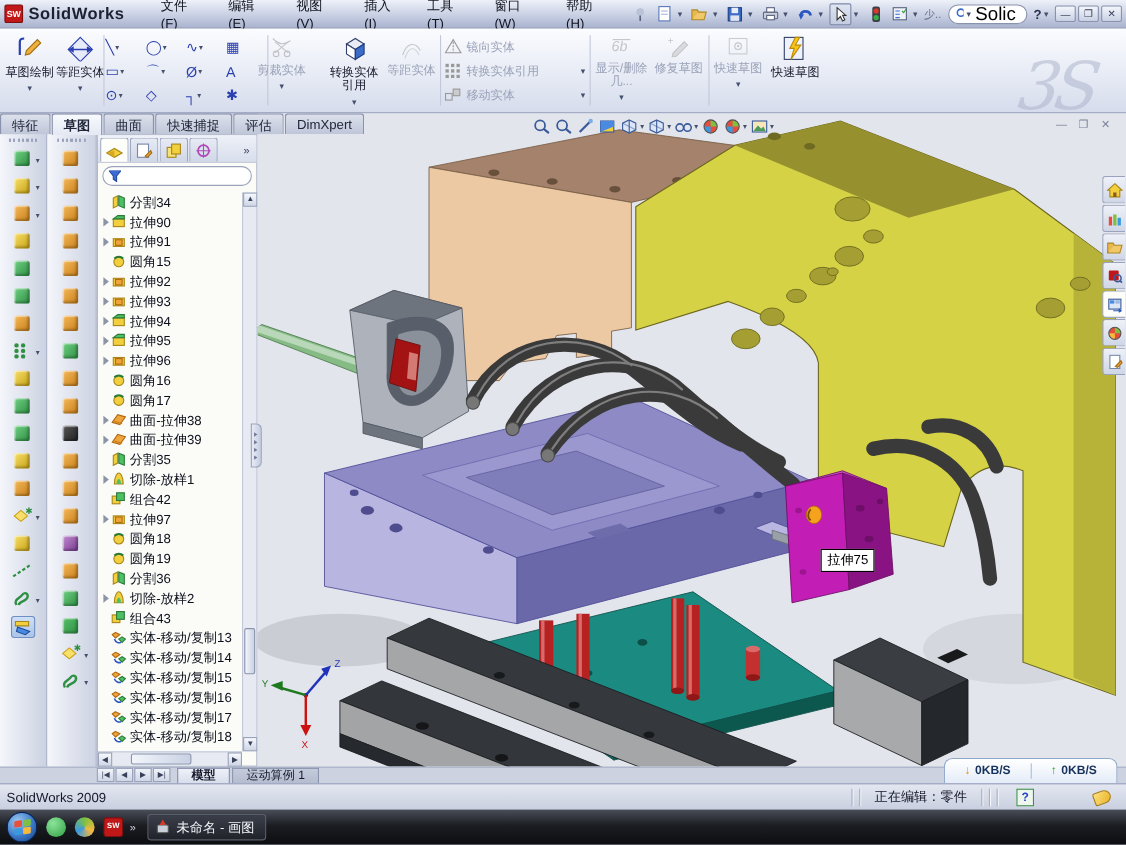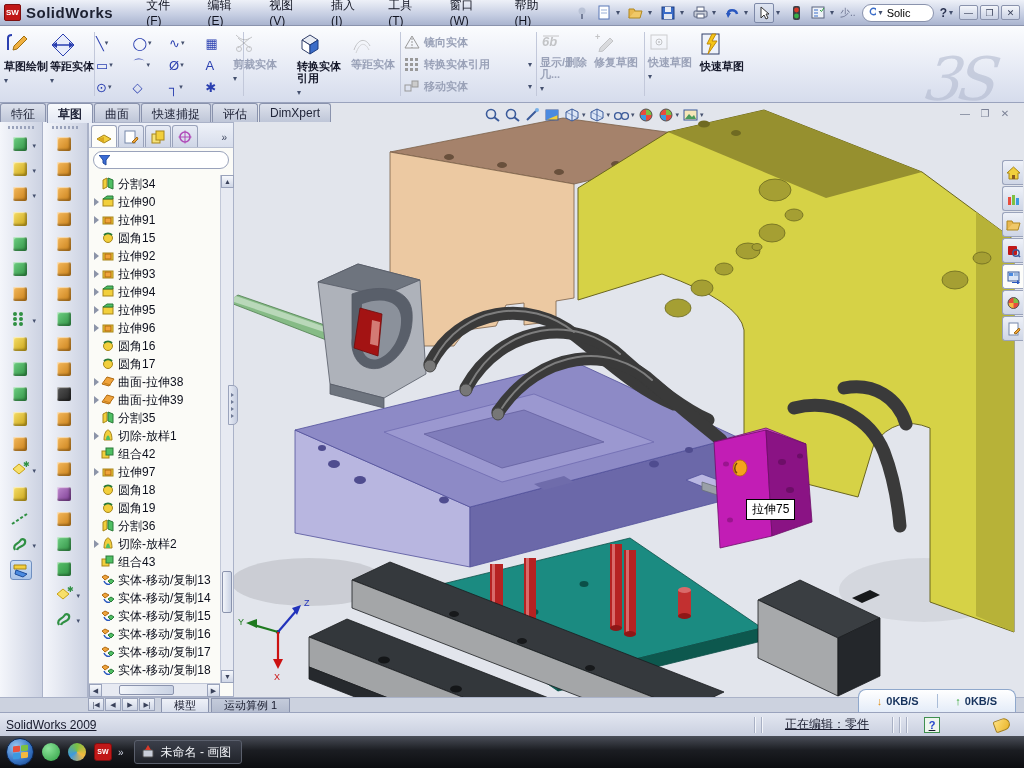--- a/index.html
+++ b/index.html
@@ -18,42 +18,42 @@
   #appname { margin-left:5px; font-size:15px; color:#1c2030; letter-spacing:.5px; }
   #appname b { font-weight:bold; }
   #menubar { display:flex; margin-left:22px; }
   .menu-item { padding:4px 11px; color:#101320; cursor:default; }
   #tb1 { display:flex; align-items:center; margin-left:6px; gap:2px; }
   .t1i { width:20px; height:20px; display:flex; align-items:center; justify-content:center; }
   .t1c { font-size:8px; color:#44506e; width:8px; }
   .pressedbox { border:1px solid #7d89a8; background:linear-gradient(#dfe5f2,#c3cce0); border-radius:2px; }
   #searchbox { width:72px; height:18px; border:1px solid #8a93ad; border-radius:9px;
     background:#fff; display:flex; align-items:center; padding:0 6px; gap:3px; margin:0 4px; }
-  #searchbox input { border:none; outline:none; width:40px; font-size:11px; background:transparent; }
+  #searchbox input { border:none; outline:none; width:40px; font-size:17px; background:transparent; }
   .winbtn { width:19px; height:15px; border:1px solid #8a93ad; border-radius:2px;
     background:linear-gradient(#f4f6fb,#c9d1e4); margin-left:2px; display:flex;
     align-items:center; justify-content:center; font-size:9px; color:#39415a; }
 
   
   #cmdbar { left:0; top:26px; width:1024px; height:77px;
     background:linear-gradient(#fbfcfe,#e7ebf5 55%,#d6dcec);
     border-bottom:1px solid #9aa3bd; }
-  .cmdbtn { position:absolute; top:4px; width:46px; height:68px; 
-    border-radius:3px; padding-top:2px;font-weight:bold; }
+  .cmdbtn { position:absolute; top:4px; width:46px; height:68px; text-align:center;
+    border-radius:3px; padding-top:2px; }
   .clab { display:block; font-size:11px; line-height:1.1; color:#15182a; margin-top:1px; }
   .dis .clab { color:#9aa2b8; }
   .dis svg { opacity:.45; }
   .caret { font-size:8px; color:#44506e; }
   .vdiv { position:absolute; top:6px; width:1px; height:64px; background:#c2c8da; }
   #sketchgrid { position:absolute; left:96px; top:6px; width:146px; height:66px;
     display:grid; grid-template-columns:repeat(4,1fr); grid-auto-rows:22px; }
   .sg { display:flex; align-items:center; gap:1px; color:#2a3fb0; font-size:13px; }
   .sg .caret { font-size:7px; }
   .rowbtn { position:absolute; left:404px; width:128px; height:20px; display:flex;
-    align-items:center; gap:4px; font-size:11px; color:#9aa2b8;font-weight:bold; }
+    align-items:center; gap:4px; font-size:11px; color:#9aa2b8; }
   #watermark { position:absolute; right:30px; top:18px; font-family:"DejaVu Serif",serif;
     font-style:italic; font-size:60px; color:#aeb6cc; opacity:.55; transform:skewX(-8deg);
     letter-spacing:-6px; }
 
   
   #tabrow { left:0; top:103px; width:362px; height:19px; display:flex;
     background:transparent; z-index:5; }
   .rtab { height:19px; padding:2px 10px 0; margin-right:1px; font-size:12px; color:#22263a;
     background:linear-gradient(#dde1ec,#bfc6d8); border:1px solid #8a93ad; border-bottom:none;
     border-radius:3px 3px 0 0; white-space:nowrap; }
@@ -134,26 +134,26 @@
   .arr-dn { color:#e09018; } .arr-up { color:#2fa32f; }
 
   
   #doctabs { left:0; top:697px; width:1024px; height:15px; background:#ccd2df;
     border-top:1px solid #aab2c8; display:flex; align-items:flex-end; }
   .navb { width:16px; height:13px; margin-bottom:1px; border:1px solid #9aa3bb;
     background:linear-gradient(#f0f3f9,#cfd6e6); font-size:7px; color:#39415a; text-align:center;
     line-height:11px; }
   .dtab { height:14px; padding:0 12px; font-size:11px; color:#15182a; border:1px solid #8a93ad;
     border-bottom:none; background:linear-gradient(#c4cbdb,#b4bccf); margin-left:2px; line-height:13px; }
-  .dtab.active { background:linear-gradient(#eef1f8,#d8dee e); background:linear-gradient(#eef1f8,#d8deec); font-weight:normal;text-align:right; }
+  .dtab.active { background:linear-gradient(#eef1f8,#d8dee e); background:linear-gradient(#eef1f8,#d8deec); font-weight:bold;text-align:right; }
 
   
   #statusbar { left:0; top:712px; width:1024px; height:24px;
     background:linear-gradient(#e3e7f1,#c9cfdf); border-top:1px solid #9aa3bd;
-    display:flex; align-items:center; font-size:12px; color:#15182a;text-decoration:underline; }
+    display:flex; align-items:center; font-size:12px; color:#15182a; }
   .ssep { width:1px; height:16px; background:#a8b0c4; margin:0 3px;
     box-shadow:1px 0 0 #f3f5fa; }
   #helpq { width:16px; height:16px; border:1px solid #3f8f4f; background:#eef6ee; color:#2244cc;
     font-weight:bold; font-size:11px; text-align:center; line-height:14px; }
   #tagico { width:16px; height:12px; background:linear-gradient(135deg,#ffe07a,#e8b32a);
     border:1px solid #a87f10; border-radius:2px 6px 6px 2px; transform:rotate(-20deg); }
 
   
   #taskbar { left:0; top:736px; width:1024px; height:32px;
     background:linear-gradient(#4a4e58,#1b1d22 45%,#0c0d10);
@@ -1218,21 +1218,21 @@
       <div class="dtab active">模型</div>
       <div class="dtab">运动算例 1</div>
     </span>
 </div>
 
 <div id="statusbar" class="abs">
   <span style="margin-left:6px">SolidWorks 2009</span>
   <span style="margin-left:auto"></span>
   <span class="ssep"></span>
     <span class="ssep"></span>
-  <span style="margin:0 20px">正在编辑：零件</span>
+  <span style="margin:0 10px">正在编辑：零件</span>
   <span class="ssep"></span>
     <span class="ssep"></span>
     <span class="ssep"></span>
   <span id="helpq" style="margin:0 14px">?</span>
   <span style="width:40px"></span>
   <span id="tagico" style="margin-right:14px"></span>
 </div>
 
 <div id="taskbar" class="abs">
   <div id="orb">

